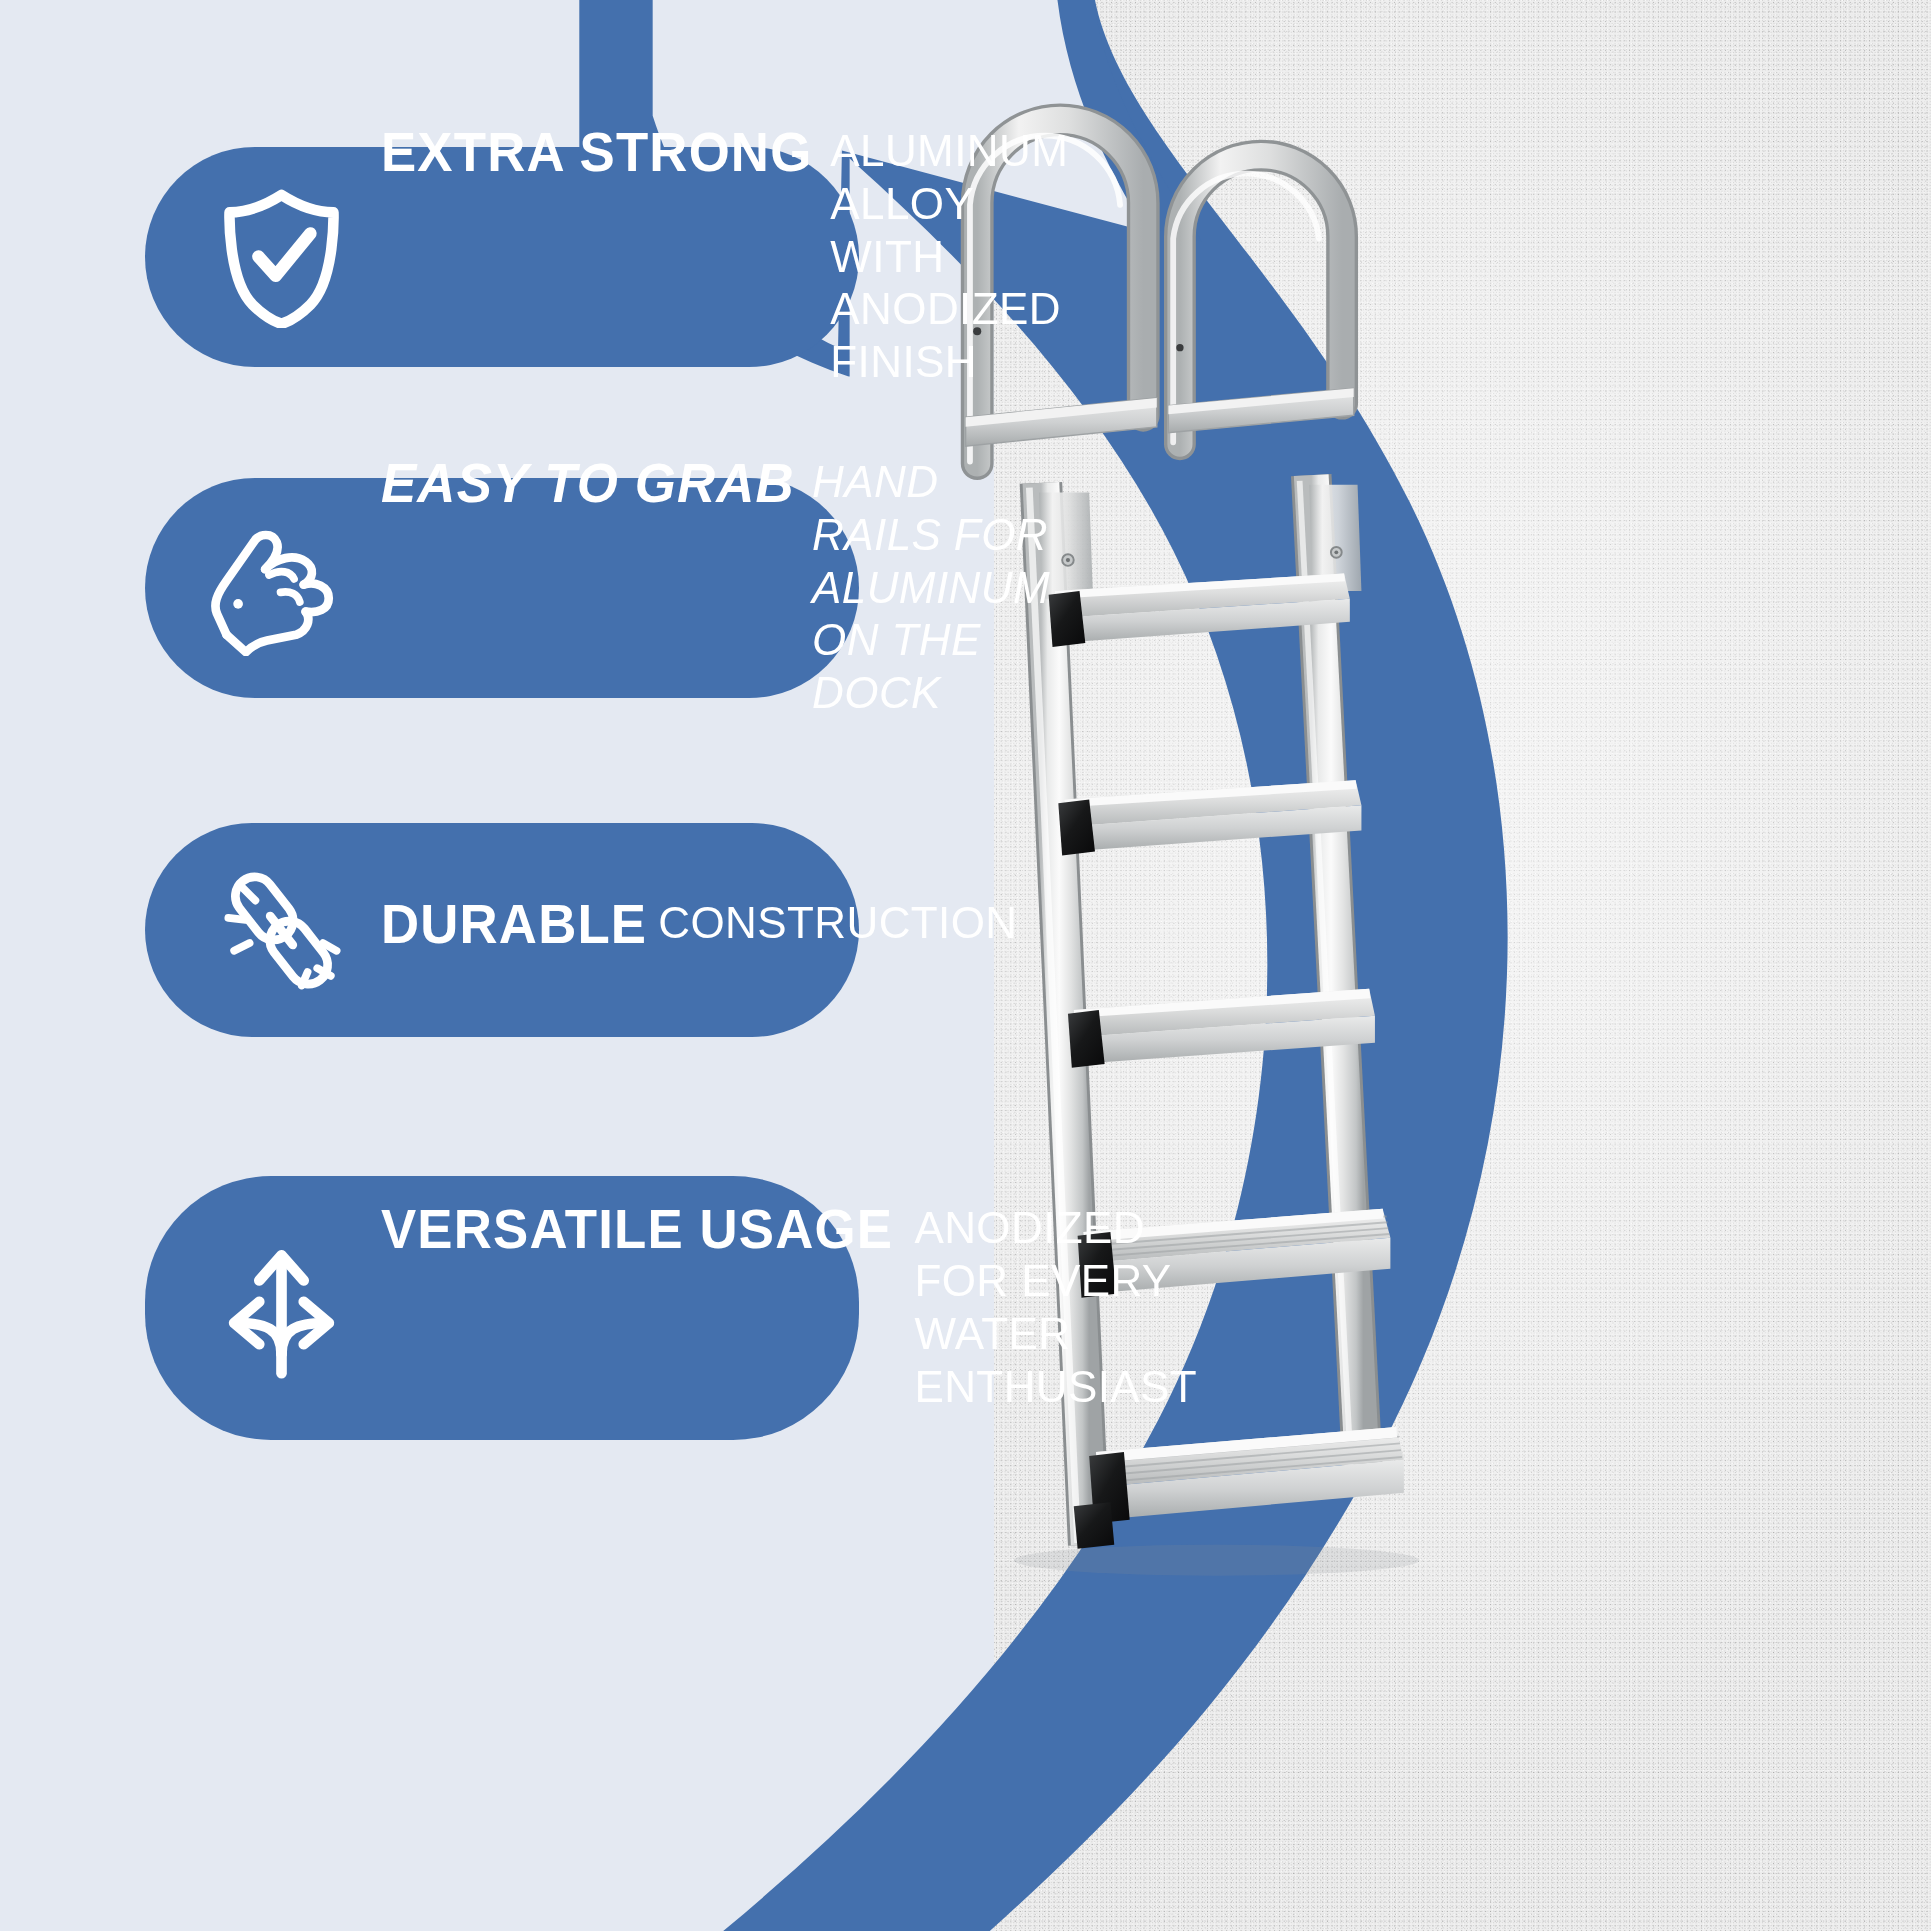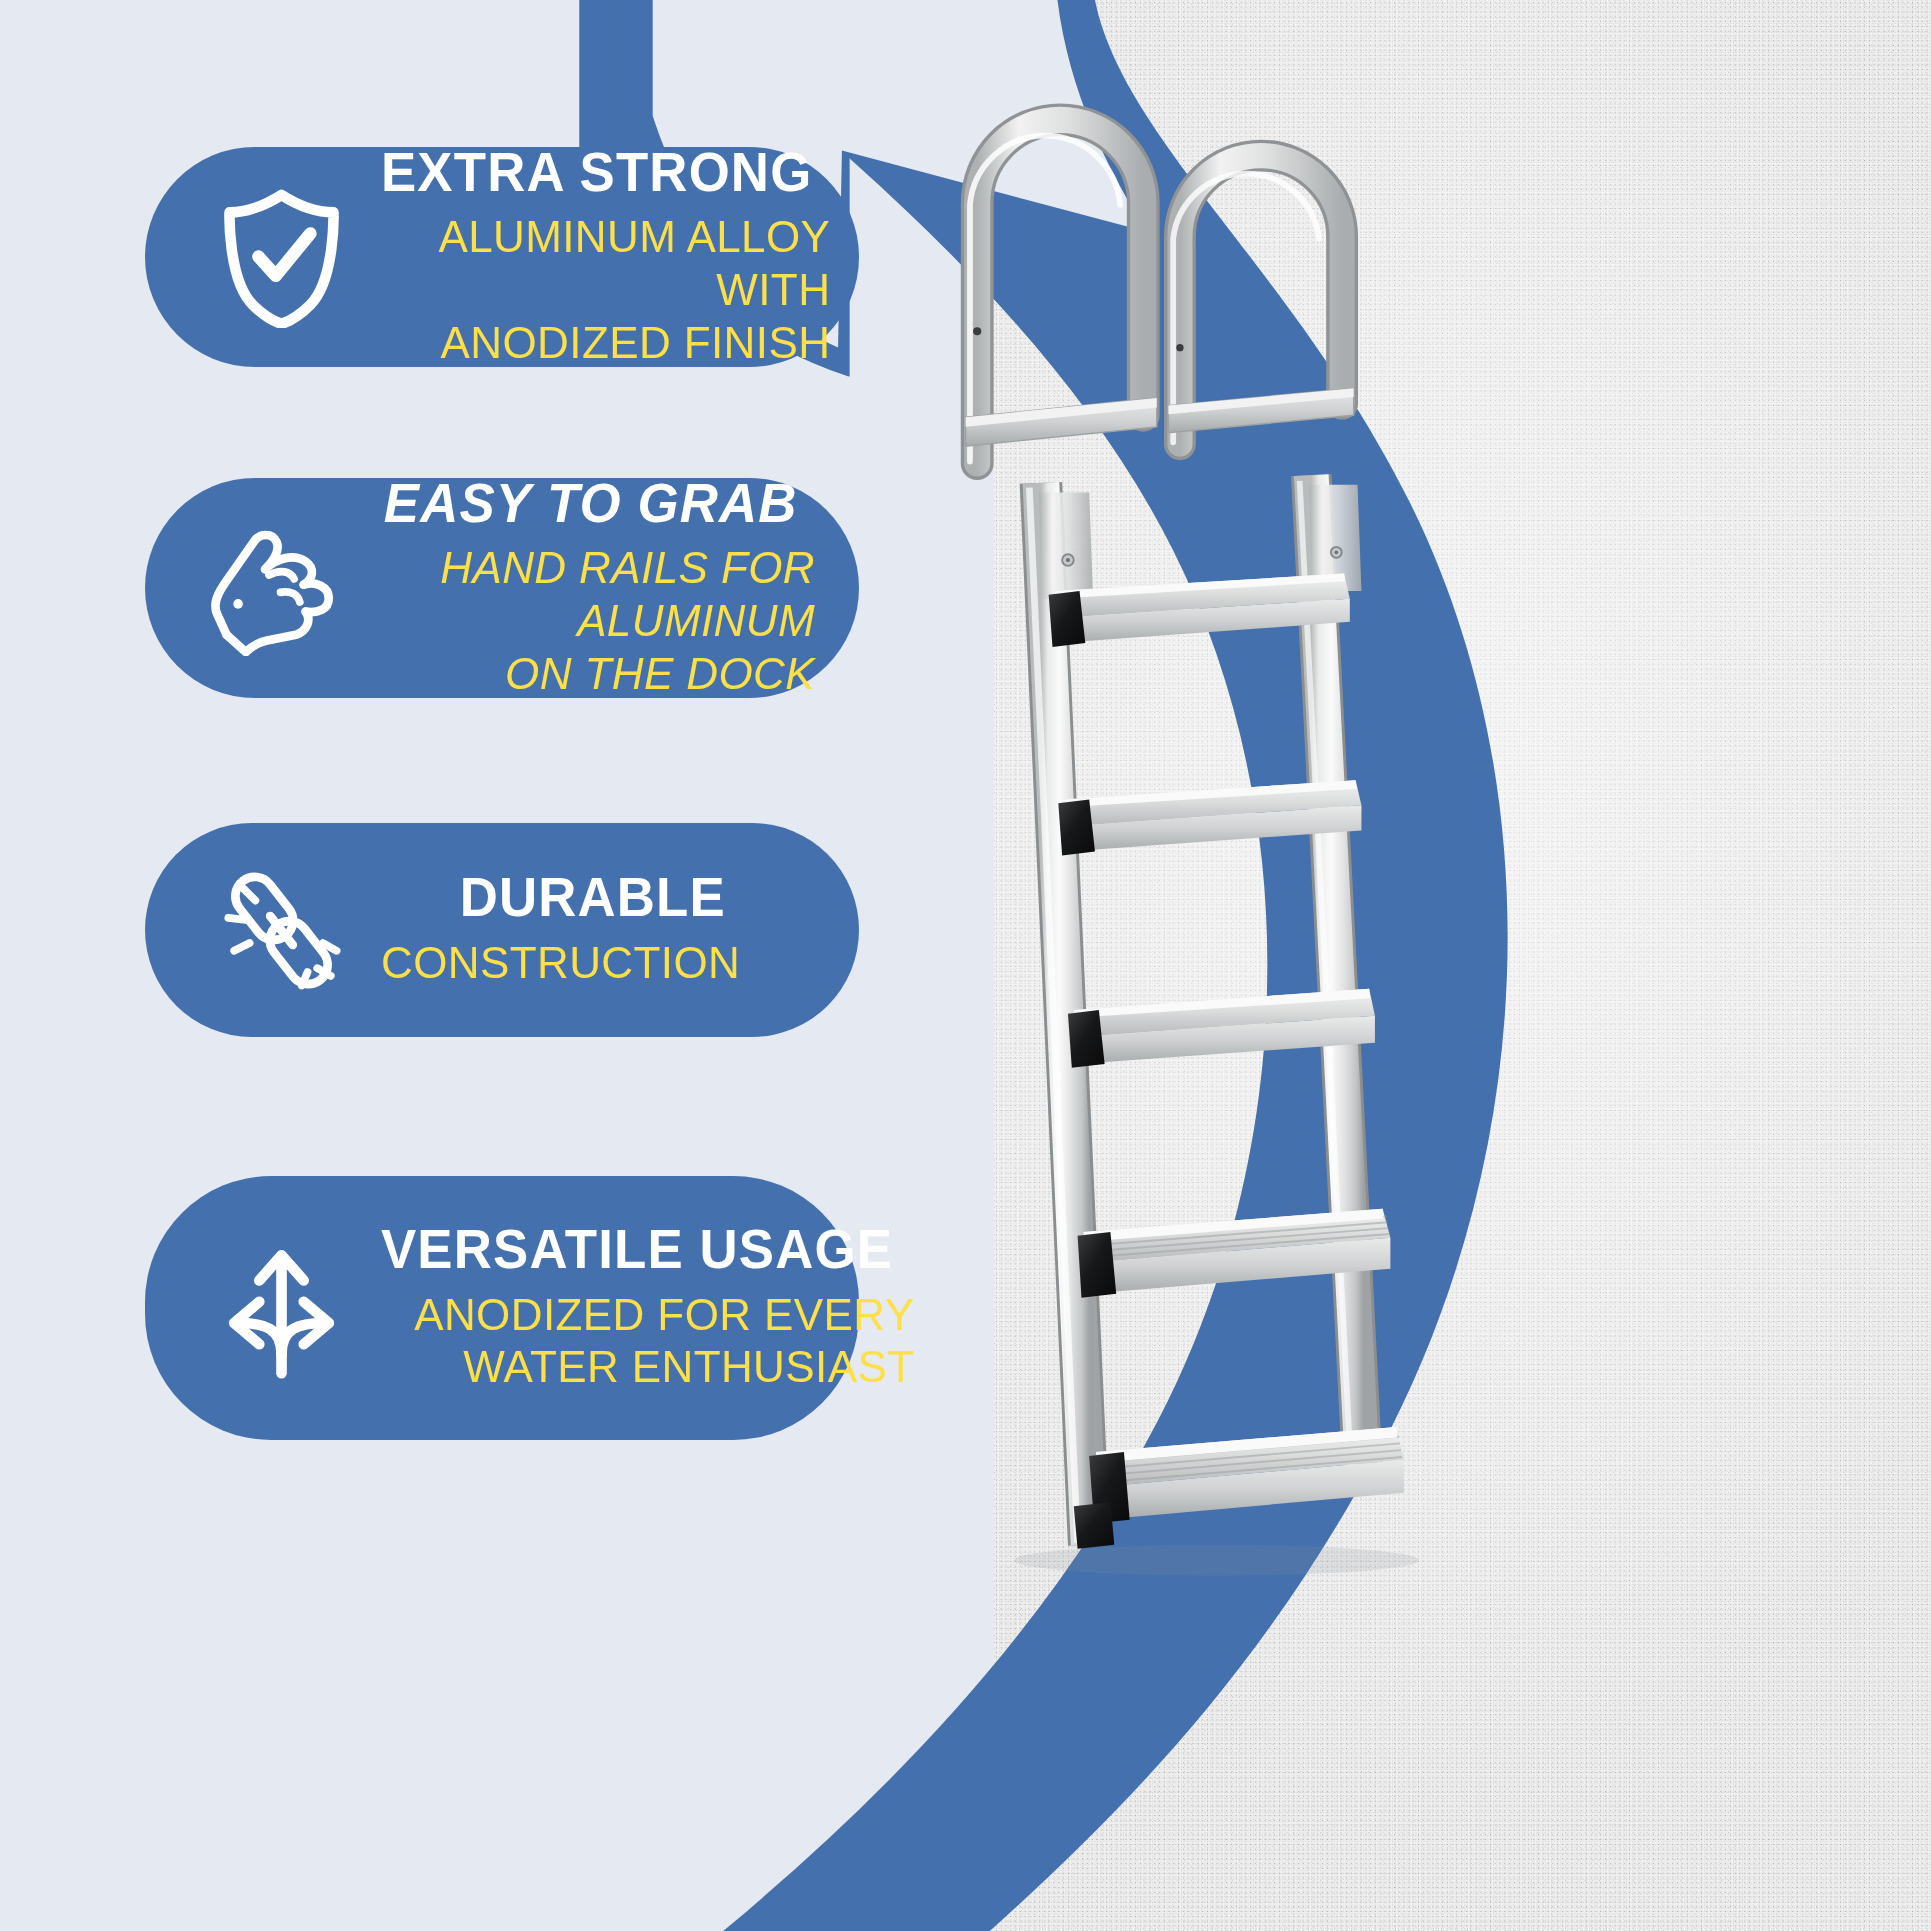--- a/index.html
+++ b/index.html
@@ -57,34 +57,34 @@
     display:flex;align-items:center;
     box-sizing:border-box;
     padding:0 44px 0 64px;
   }
   .pill-icon{
     flex:0 0 auto;width:145px;height:145px;
     display:flex;align-items:center;justify-content:center;
     margin-right:27px;
   }
   .pill-icon svg{display:block;}
-  .pill-text{display:flex;flex-direction:column;justify-content:center;text-align:right;}
+  .pill-text{display:flex;flex-direction:row;justify-content:center;}
   .pill-title{
     color:#ffffff;
     font-weight:bold;
     font-size:55px;
     letter-spacing:1.2px;
     line-height:1.0;
     margin-bottom:11.6px;
     transform:scaleX(.96);
     transform-origin:left center;
     white-space:nowrap;
   }
   .pill-sub{
-    color:#fde047;
+    color:#ffffff;
     font-size:44px;
     line-height:1.20;
     letter-spacing:0.4px;
     font-weight:400;
     white-space:pre-line;
   }
 
   #pill-0{left:145px;top:147px;width:714px;height:220px;}
   #pill-1{left:145px;top:478px;width:714px;height:220px;font-style:italic;}
   #pill-2{left:145px;top:823px;width:714px;height:214px;}

